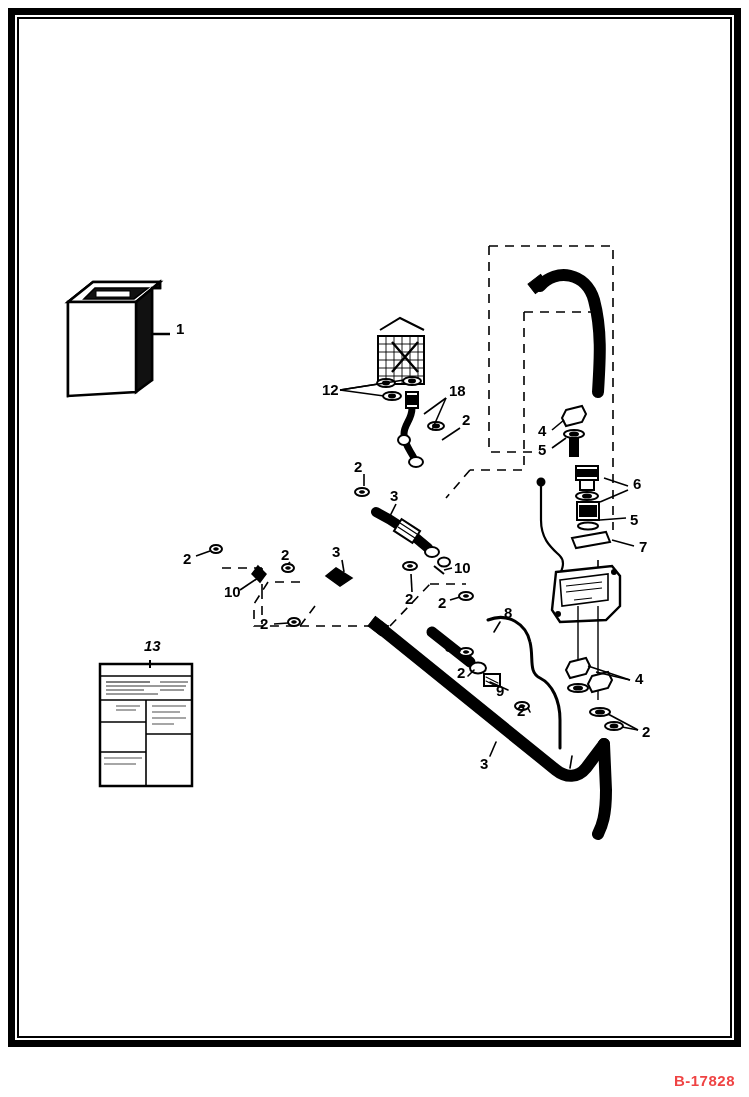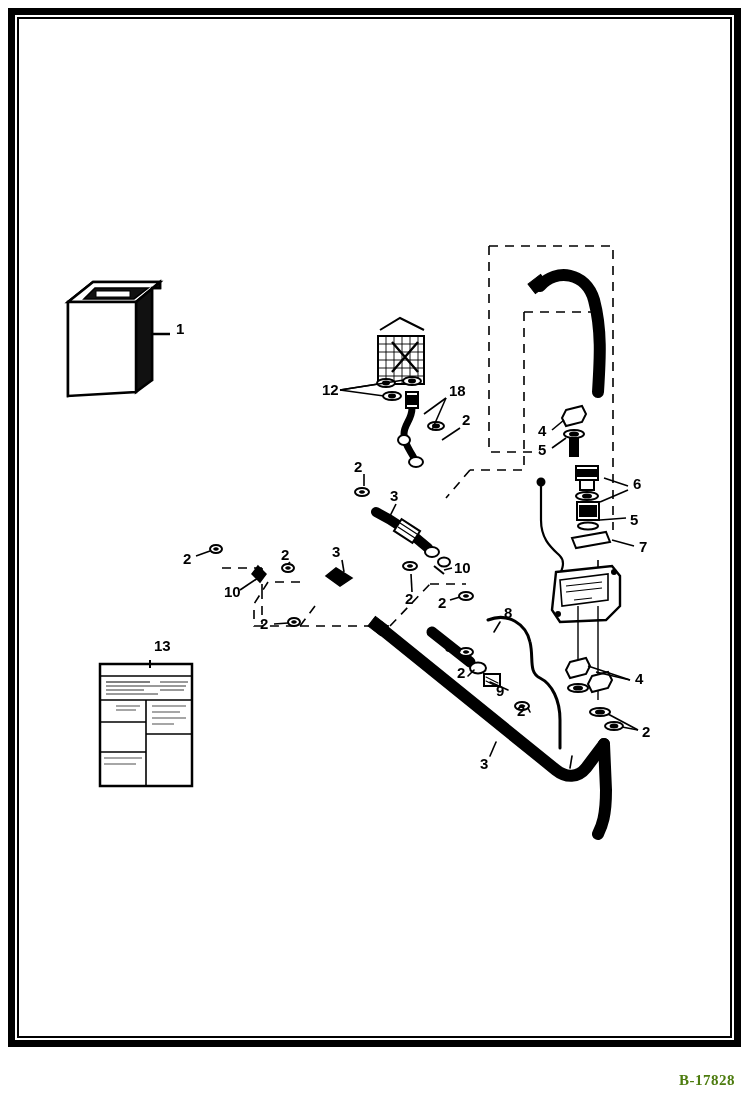--- a/index.html
+++ b/index.html
@@ -40,22 +40,22 @@
     border: 2px solid #000000;
     box-sizing: border-box;
   }
   .figure-code {
     position: absolute;
     right: 14px;
     bottom: 8px;
     font-size: 15px;
     font-weight: bold;
     letter-spacing: 0.5px;
-    color: #4d7c0f;
-    font-family: Liberation Serif, serif;
+    color: #ef4444;
+    font-family: Liberation Sans, sans-serif;
   }
   #art {
     position: absolute;
     left: 0; top: 0;
     width: 749px;
     height: 1097px;
   }
   .lbl {
     position: absolute;
     font-size: 15px;
@@ -329,21 +329,21 @@
     <span class="lbl" style="left:639px; top:539px;">7</span>
     <span class="lbl" style="left:183px; top:551px;">2</span>
     <span class="lbl" style="left:281px; top:547px;">2</span>
     <span class="lbl" style="left:332px; top:544px;">3</span>
     <span class="lbl" style="left:454px; top:560px;">10</span>
     <span class="lbl" style="left:224px; top:584px;">10</span>
     <span class="lbl" style="left:405px; top:591px;">2</span>
     <span class="lbl" style="left:438px; top:595px;">2</span>
     <span class="lbl" style="left:504px; top:605px;">8</span>
     <span class="lbl" style="left:260px; top:616px;">2</span>
-    <span class="lbl" style="left:154px; top:638px;">13</span>
+    <span class="lbl" style="left:144px; top:638px;font-style:italic;">13</span>
     <span class="lbl" style="left:445px; top:639px;">3</span>
     <span class="lbl" style="left:457px; top:665px;">2</span>
     <span class="lbl" style="left:635px; top:671px;">4</span>
     <span class="lbl" style="left:496px; top:683px;">9</span>
     <span class="lbl" style="left:517px; top:703px;">2</span>
     <span class="lbl" style="left:642px; top:724px;">2</span>
     <span class="lbl" style="left:480px; top:756px;">3</span>
     <span class="lbl" style="left:563px; top:768px;">3</span>
   </div>
 

